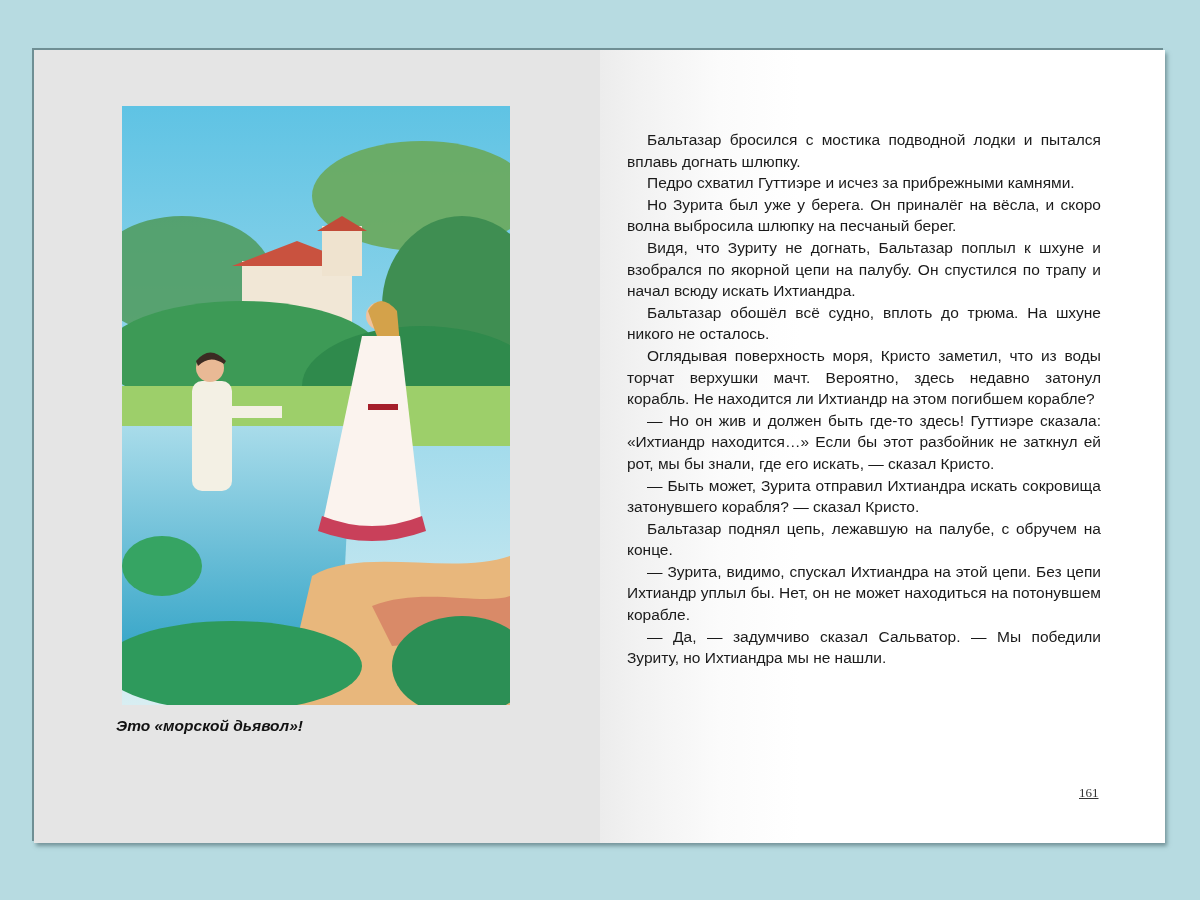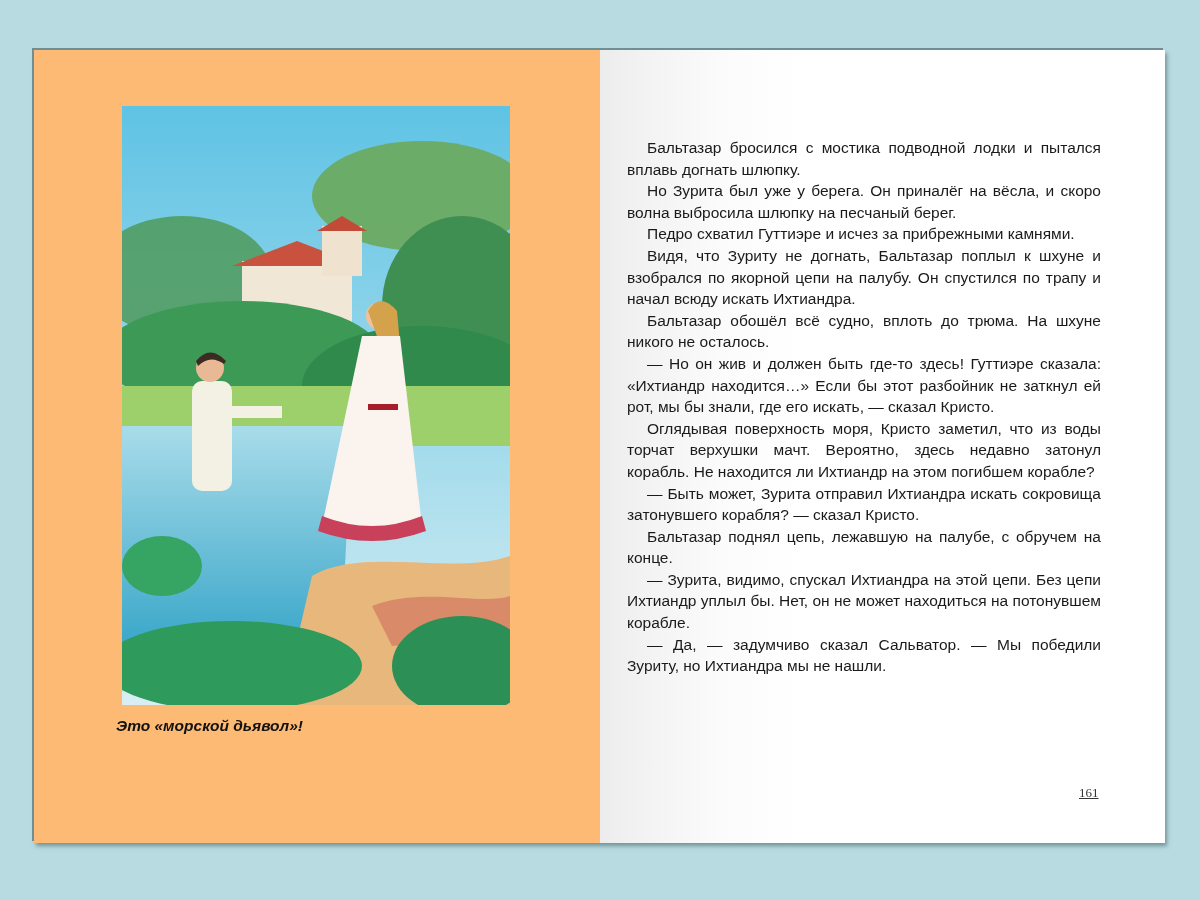--- a/index.html
+++ b/index.html
@@ -8,21 +8,21 @@
     background:#b7dbe1;
     font-family:"Liberation Sans", sans-serif;
     position:relative;
   }
   .book {
     position:absolute; left:34px; top:50px; width:1131px; height:793px;
     box-shadow: -2px -2px 0 #6f8f94, 2px 3px 4px rgba(60,90,95,0.55);
   }
   .page-left {
     position:absolute; left:0; top:0; width:566px; height:793px;
-    background:#fdba74;
+    background:#e5e5e5;
   }
   .page-right {
     position:absolute; left:566px; top:0; width:565px; height:793px;
     background:linear-gradient(to right, #ececec 0px, #f2f2f2 40px, #fbfbfb 120px, #ffffff 200px);
   }
   .illustration {
     position:absolute; left:88px; top:56px; width:388px; height:599px;
     overflow:hidden;
   }
   .illustration svg { width:100%; height:100%; display:block; }
@@ -30,21 +30,21 @@
     position:absolute; left:82px; top:667px;
     font-size:15.5px; font-weight:bold; font-style:italic; color:#111;
   }
   .caption-text {
     position:absolute; left:50px; top:692px; width:466px;
     font-size:15.5px; line-height:21.5px; color:#1a1a1a;
   }
   .caption-text p { margin:0; text-indent:32px; text-align:justify; text-align-last:left; }
   .body-text {
     position:absolute; left:627px; top:79px; width:474px;
-    font-size:15.5px; line-height:21.6px; color:#1a1a1a;margin-top:8px;
+    font-size:15.5px; line-height:21.6px; color:#1a1a1a;
   }
   .body-text p { margin:0; text-indent:20px; text-align:justify; }
   .page-number {
     position:absolute; left:1079px; top:785px;
     font-family:"Liberation Serif", serif; font-size:13px; color:#333;text-decoration:underline;
   }
 </style>
 </head>
 <body>
 
@@ -101,26 +101,26 @@
       </svg>
     </div>
 
     <div class="caption-title">Это «морской дьявол»!</div>
   </div>
 
   <div class="page-right"></div>
 
   <div class="body-text" style="left:593px;">
     <p>Бальтазар бросился с мостика подводной лодки и пытался вплавь догнать шлюпку.</p>
+    <p>Педро схватил Гуттиэре и исчез за прибрежными камнями.</p>
     <p>Но Зурита был уже у берега. Он приналёг на вёсла, и скоро волна выбросила шлюпку на песчаный берег.</p>
-    <p>Педро схватил Гуттиэре и исчез за прибрежными камнями.</p>
     <p>Видя, что Зуриту не догнать, Бальтазар поплыл к шхуне и взобрался по якорной цепи на палубу. Он спустился по трапу и начал всюду искать Ихтиандра.</p>
     <p>Бальтазар обошёл всё судно, вплоть до трюма. На шхуне никого не осталось.</p>
+    <p>Оглядывая поверхность моря, Кристо заметил, что из воды торчат верхушки мачт. Вероятно, здесь недавно затонул корабль. Не находится ли Ихтиандр на этом погибшем корабле?</p>
     <p>— Но он жив и должен быть где-то здесь! Гуттиэре сказала: «Ихтиандр находится…» Если бы этот разбойник не заткнул ей рот, мы бы знали, где его искать, — сказал Кристо.</p>
-    <p>Оглядывая поверхность моря, Кристо заметил, что из воды торчат верхушки мачт. Вероятно, здесь недавно затонул корабль. Не находится ли Ихтиандр на этом погибшем корабле?</p>
     <p>— Быть может, Зурита отправил Ихтиандра искать сокровища затонувшего корабля? — сказал Кристо.</p>
     <p>Бальтазар поднял цепь, лежавшую на палубе, с обручем на конце.</p>
     <p>— Зурита, видимо, спускал Ихтиандра на этой цепи. Без цепи Ихтиандр уплыл бы. Нет, он не может находиться на потонувшем корабле.</p>
     <p>— Да, — задумчиво сказал Сальватор. — Мы победили Зуриту, но Ихтиандра мы не нашли.</p>
   </div>
 
   <div class="page-number" style="left:1045px;top:735px;">161</div>
 </div>
 
 </body></html>

